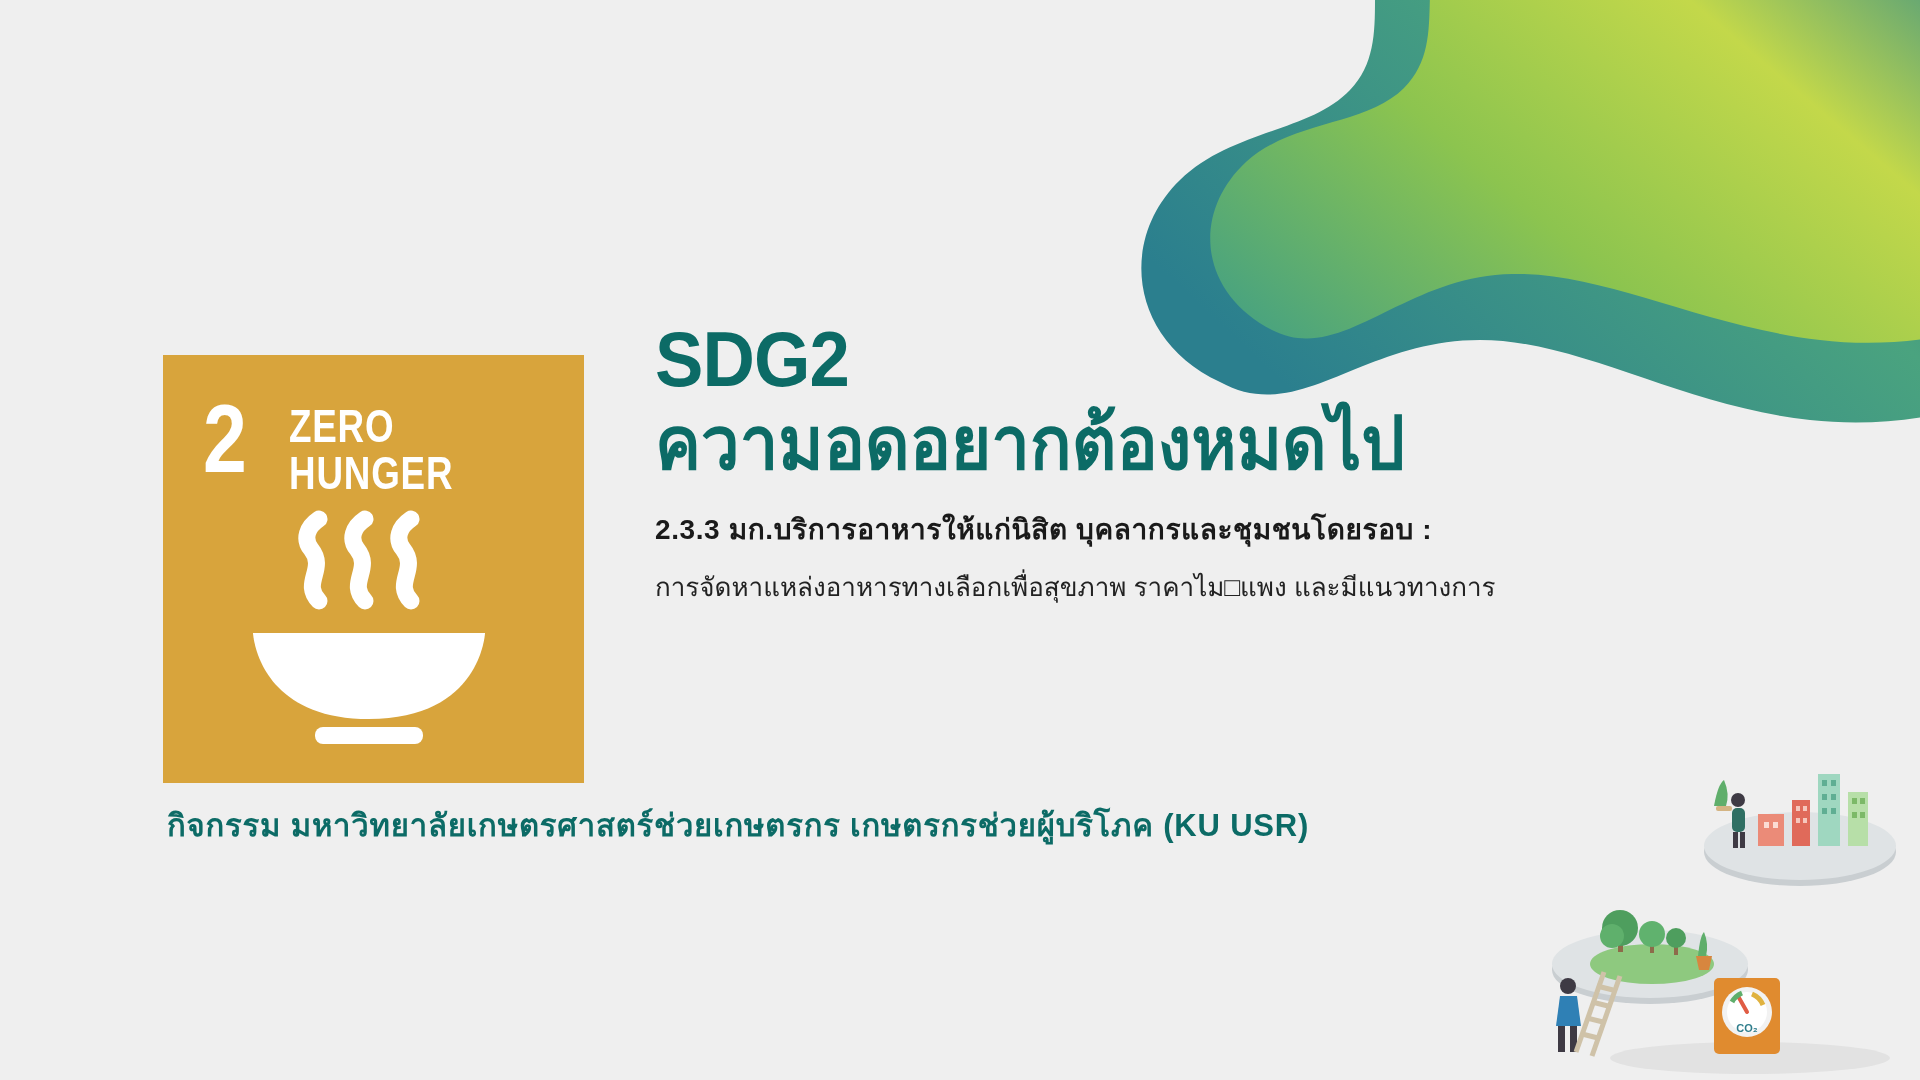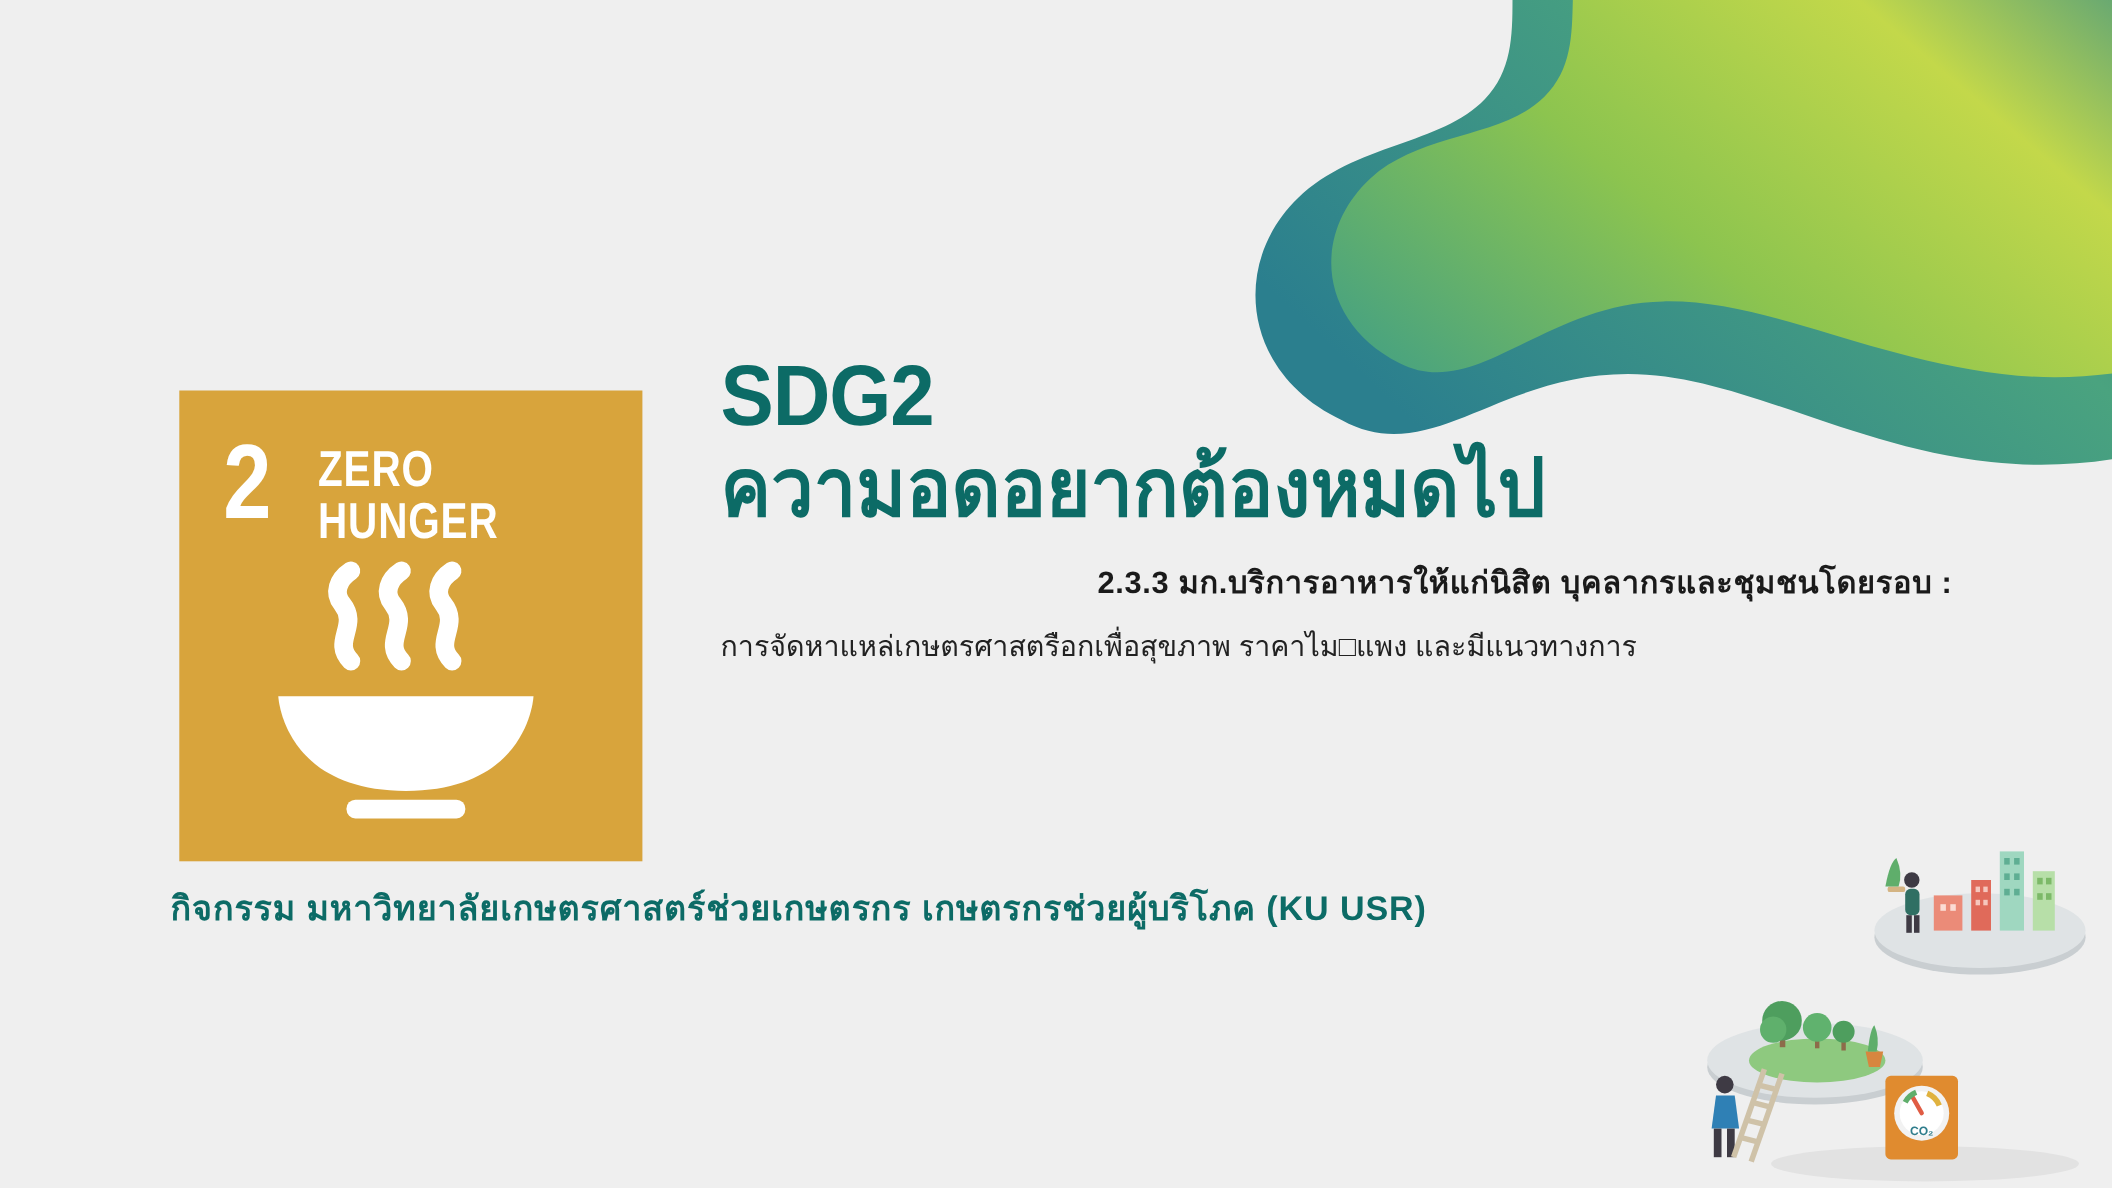--- a/index.html
+++ b/index.html
@@ -50,31 +50,31 @@
     transform:scaleX(0.93); transform-origin:left center;
   }
   #thai-title {
     font-weight:bold; font-size:74px; line-height:1.08;
     color:#0c6b66; margin-top:6px;
     transform:scaleX(0.93); transform-origin:left center;
   }
   #indicator-block {
     margin-top:26px;
     font-weight:bold; font-size:28px; line-height:1.42;
-    color:#1a1a1a; letter-spacing:0.6px;text-align:right;
+    color:#1a1a1a; letter-spacing:0.6px;
   }
   #description-block {
     margin-top:18px;
     font-size:26px; line-height:1.52; color:#222222;
     max-width:1065px;
   }
 
   
   #activity-line {
-    position:absolute; left:155px; top:800px;
+    position:absolute; left:167px; top:800px;
     font-weight:bold; font-size:31px; color:#0c6b66;
     letter-spacing:0.8px; white-space:nowrap;
   }
 
   
   #illustration-decoration {
     position:absolute; right:0px; bottom:0px;
     width:420px; height:340px; pointer-events:none;
   }
 </style>
@@ -127,21 +127,21 @@
 
 <div id="content-column">
   <div id="main-title">SDG2</div>
   <div id="thai-title">ความอดอยากต้องหมดไป</div>
 
   <div id="indicator-block">
     <div>2.3.3 มก.บริการอาหารให้แก่นิสิต บุคลากรและชุมชนโดยรอบ :</div>
   </div>
 
   <div id="description-block">
-    <div>การจัดหาแหล่เกษตรศาสตรือกเพื่อสุขภาพ ราคาไม□แพง และมีแนวทางการ</div>
+    <div>การจัดหาแหล่งอาหารทางเลือกเพื่อสุขภาพ ราคาไม□แพง และมีแนวทางการ</div>
   </div>
 </div>
 
 <div id="activity-line">กิจกรรม มหาวิทยาลัยเกษตรศาสตร์ช่วยเกษตรกร เกษตรกรช่วยผู้บริโภค (KU USR)</div>
 
 <svg id="illustration-decoration" viewBox="0 0 420 340" xmlns="http://www.w3.org/2000/svg">
   <ellipse cx="250" cy="318" rx="140" ry="16" fill="#e2e2e2"></ellipse>
 
   <ellipse cx="300" cy="112" rx="96" ry="34" fill="#c9ced1"></ellipse>
   <ellipse cx="300" cy="106" rx="96" ry="34" fill="#dfe3e5"></ellipse>

